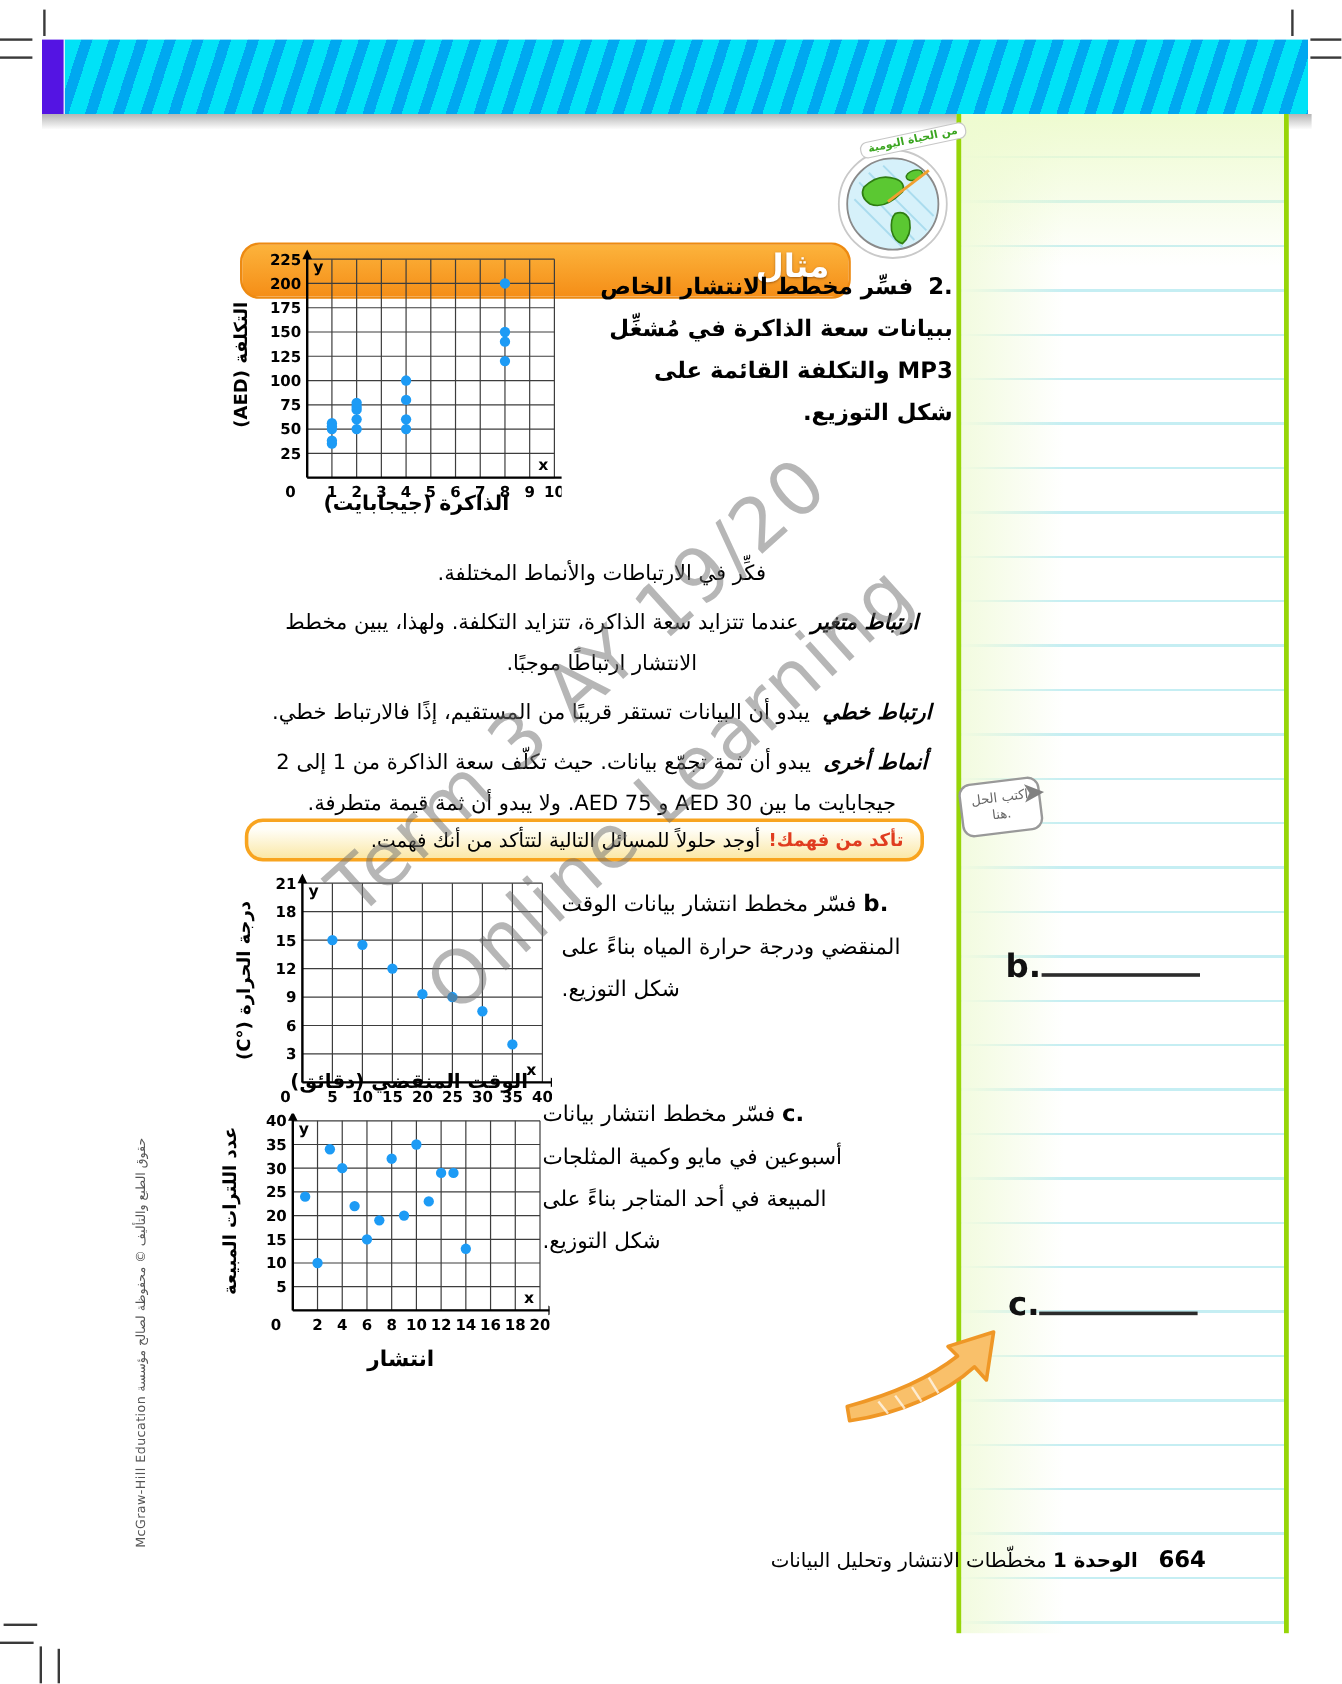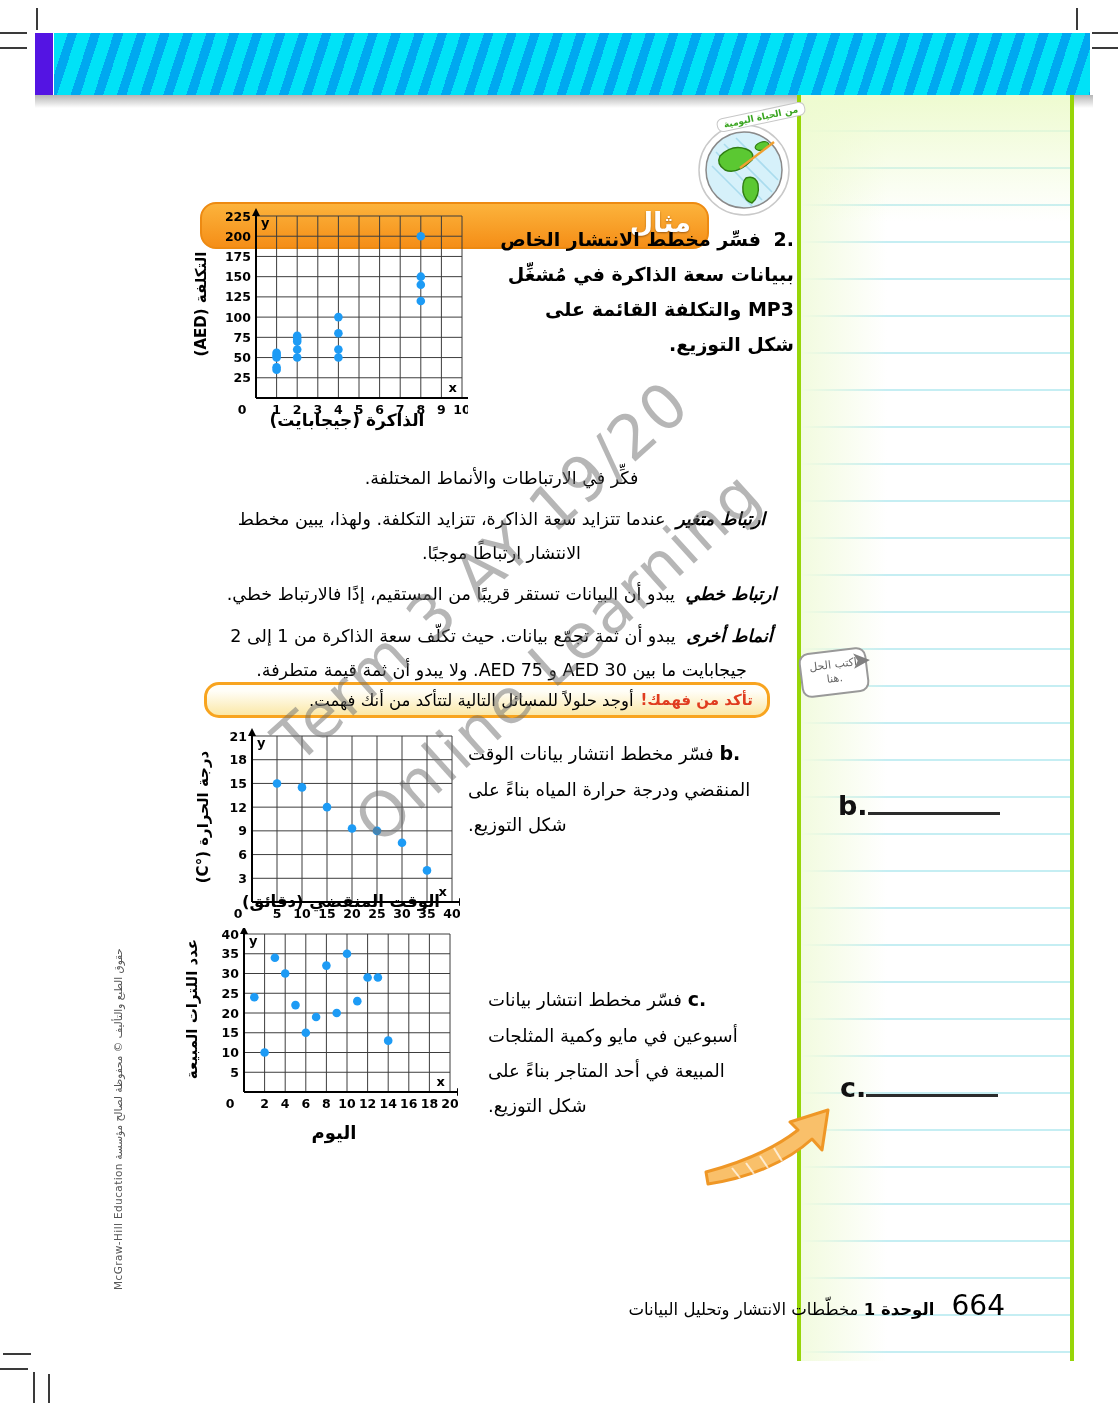--- a/index.html
+++ b/index.html
@@ -86,21 +86,21 @@
   
   .orange-arrow{left:702px;top:1106px;z-index:4;}
   
   .watermark{
     left:120px;top:500px;width:800px;z-index:5;pointer-events:none;
     transform:rotate(-42deg);transform-origin:center;
     color:rgba(110,110,110,0.5);font-size:62px;letter-spacing:2px;text-align:center;line-height:1.85;
   }
   
   .footer{left:500px;top:1289px;width:505px;z-index:6;direction:rtl;font-size:16.5px;}
-  .footer .pnum{font-weight:normal;font-size:28px;margin-left:12px;}
+  .footer .pnum{font-weight:bold;font-size:19px;margin-left:12px;}
   .footer .unit{font-weight:bold;}
   
   .copyright{
     left:-92px;top:1113px;width:420px;z-index:3;direction:rtl;
     transform:rotate(-90deg);color:#555;font-size:10.5px;letter-spacing:.4px;text-align:center;white-space:nowrap;
   }
 </style>
 </head>
 <body>
 
@@ -287,21 +287,21 @@
     <circle cx="90" cy="59.38095238095238" r="4.3" fill="#1d9bf5"></circle>
     <circle cx="115" cy="79.14285714285715" r="4.3" fill="#1d9bf5"></circle>
     <circle cx="140" cy="100.48571428571428" r="4.3" fill="#1d9bf5"></circle>
     <circle cx="165" cy="102.85714285714286" r="4.3" fill="#1d9bf5"></circle>
     <circle cx="190" cy="114.71428571428572" r="4.3" fill="#1d9bf5"></circle>
     <circle cx="215" cy="142.38095238095238" r="4.3" fill="#1d9bf5"></circle>
   </svg>
 <div class="axis-label-y" style="left:118px;top:808px;width:170px;">درجة الحرارة (°C)</div>
 <div class="axis-label-x" style="left:236px;top:892px;width:210px;font-size:16.5px;">الوقت المنقضي (دقائق)</div>
 
-<div class="subq" style="left:452px;top:981px;width:273px;padding-left:36px;">
+<div class="subq" style="left:452px;top:910px;width:273px;">
   <span class="qletter" dir="ltr">c.</span>
   <span>فسّر مخطط انتشار بيانات أسبوعين في مايو وكمية المثلجات المبيعة في أحد المتاجر بناءً على شكل التوزيع.</span>
 </div>
 
 <svg class="chart-svg" style="left:206px;top:928px;" width="252" height="202">
     <line x1="38" y1="164" x2="38" y2="6" stroke="#3d3d3d" stroke-width="1"></line>
     <line x1="58.6" y1="164" x2="58.6" y2="6" stroke="#3d3d3d" stroke-width="1"></line>
     <line x1="79.2" y1="164" x2="79.2" y2="6" stroke="#3d3d3d" stroke-width="1"></line>
     <line x1="99.8" y1="164" x2="99.8" y2="6" stroke="#3d3d3d" stroke-width="1"></line>
     <line x1="120.4" y1="164" x2="120.4" y2="6" stroke="#3d3d3d" stroke-width="1"></line>
@@ -354,21 +354,21 @@
     <circle cx="110.1" cy="88.95" r="4.3" fill="#1d9bf5"></circle>
     <circle cx="120.4" cy="37.599999999999994" r="4.3" fill="#1d9bf5"></circle>
     <circle cx="130.7" cy="85" r="4.3" fill="#1d9bf5"></circle>
     <circle cx="141" cy="25.75" r="4.3" fill="#1d9bf5"></circle>
     <circle cx="151.3" cy="73.15" r="4.3" fill="#1d9bf5"></circle>
     <circle cx="161.6" cy="49.45" r="4.3" fill="#1d9bf5"></circle>
     <circle cx="171.9" cy="49.45" r="4.3" fill="#1d9bf5"></circle>
     <circle cx="182.2" cy="112.65" r="4.3" fill="#1d9bf5"></circle>
   </svg>
 <div class="axis-label-y" style="left:102px;top:1000px;width:180px;">عدد اللترات المبيعة</div>
-<div class="axis-label-x" style="left:264px;top:1122px;width:140px;font-size:18px;">اليوم</div>
+<div class="axis-label-x" style="left:264px;top:1122px;width:140px;font-size:18px;">انتشار</div>
 
 <div class="abs sticky-note">اكتب الحل هنا.</div>
 <div class="abs sticky-arrow">➤</div>
 
 <div class="answer-line" style="left:838px;top:790px;">
   <span>b.</span><span class="blank"></span>
 </div>
 <div class="answer-line" style="left:840px;top:1072px;">
   <span>c.</span><span class="blank"></span>
 </div>

